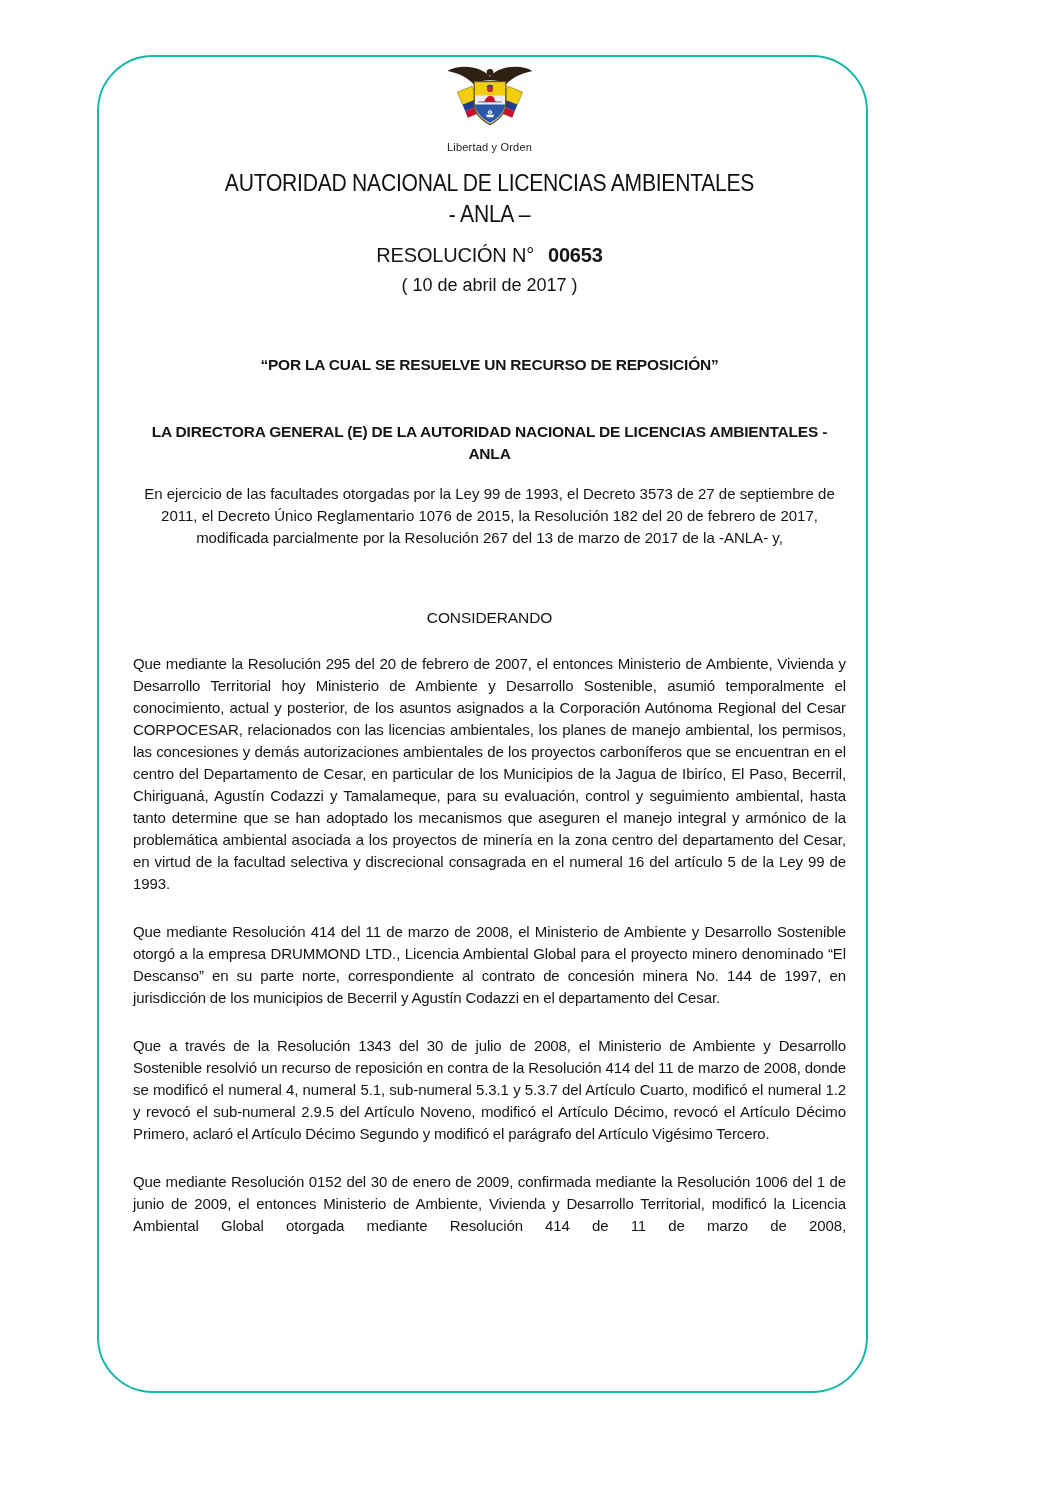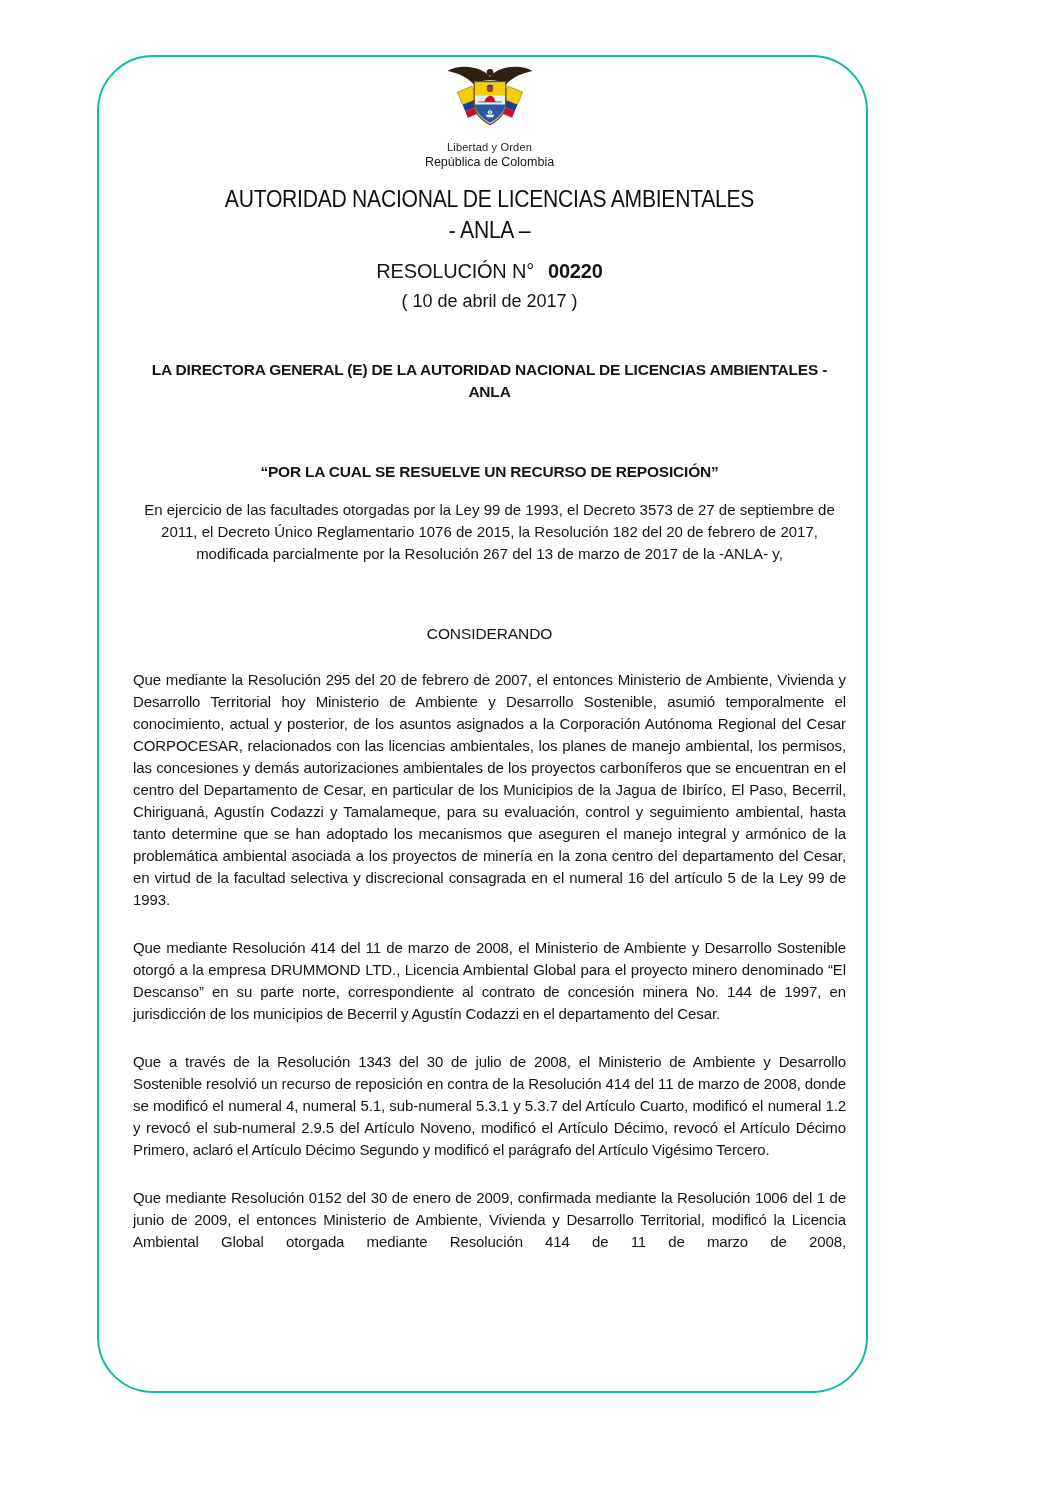--- a/index.html
+++ b/index.html
@@ -107,36 +107,35 @@
       <path class="flag-red" d="M45.5 36.5 Q49.5 31 54 35 L55.5 39.5 L44 39.5 Z"></path>
       <line x1="38" y1="39.5" x2="62" y2="39.5" stroke="#555" stroke-width="0.8"></line>
 
       <path d="M34.7 42 H65.3 C65 53 50 60.6 50 60.6 C50 60.6 35 53 34.7 42 Z" fill="#2C57A7"></path>
       <path d="M45.5 52.5 h9 l-1.6 2.6 h-5.8 Z" fill="#ffffff"></path>
       <path d="M47.5 48.5 l2 -3 v6 Z M52.5 48.5 l-2 -3 v6 Z" fill="#ffffff" transform="translate(0,1.4)"></path>
     </svg>
   </div>
 
   <div class="center crest-motto">Libertad y Orden</div>
-  <div class="center country-line">República de Colombia</div>
 
   <div class="center doc-title">
     <div>AUTORIDAD NACIONAL DE LICENCIAS AMBIENTALES</div>
     <div>- ANLA –</div>
   </div>
 
   <div class="center resolution-line">
-    <span>RESOLUCIÓN N°</span><span class="resolution-number">00220</span>
+    <span>RESOLUCIÓN N°</span><span class="resolution-number">00653</span>
   </div>
 
   <div class="center date-line">( 10 de abril de 2017 )</div>
 
+  <div class="center subject-line">“POR LA CUAL SE RESUELVE UN RECURSO DE REPOSICIÓN”</div>
+
   <div class="center issuer-heading">LA DIRECTORA GENERAL (E) DE LA AUTORIDAD NACIONAL DE LICENCIAS AMBIENTALES - ANLA</div>
-
-  <div class="center subject-line">“POR LA CUAL SE RESUELVE UN RECURSO DE REPOSICIÓN”</div>
 
   <div class="preamble">En ejercicio de las facultades otorgadas por la Ley 99 de 1993, el Decreto 3573 de 27 de septiembre de 2011, el Decreto Único Reglamentario 1076 de 2015, la Resolución 182 del 20 de febrero de 2017, modificada parcialmente por la Resolución 267 del 13 de marzo de 2017 de la -ANLA- y,</div>
 
   <div class="center section-heading">CONSIDERANDO</div>
 
   <div>
     <p class="para first">Que mediante la Resolución 295 del 20 de febrero de 2007, el entonces Ministerio de Ambiente, Vivienda y Desarrollo Territorial hoy Ministerio de Ambiente y Desarrollo Sostenible, asumió temporalmente el conocimiento, actual y posterior, de los asuntos asignados a la Corporación Autónoma Regional del Cesar CORPOCESAR, relacionados con las licencias ambientales, los planes de manejo ambiental, los permisos, las concesiones y demás autorizaciones ambientales de los proyectos carboníferos que se encuentran en el centro del Departamento de Cesar, en particular de los Municipios de la Jagua de Ibiríco, El Paso, Becerril, Chiriguaná, Agustín Codazzi y Tamalameque, para su evaluación, control y seguimiento ambiental, hasta tanto determine que se han adoptado los mecanismos que aseguren el manejo integral y armónico de la problemática ambiental asociada a los proyectos de minería en la zona centro del departamento del Cesar, en virtud de la facultad selectiva y discrecional consagrada en el numeral 16 del artículo 5 de la Ley 99 de 1993.</p>
     <p class="para">Que mediante Resolución 414 del 11 de marzo de 2008, el Ministerio de Ambiente y Desarrollo Sostenible otorgó a la empresa DRUMMOND LTD., Licencia Ambiental Global para el proyecto minero denominado “El Descanso” en su parte norte, correspondiente al contrato de concesión minera No. 144 de 1997, en jurisdicción de los municipios de Becerril y Agustín Codazzi en el departamento del Cesar.</p>
     <p class="para">Que a través de la Resolución 1343 del 30 de julio de 2008, el Ministerio de Ambiente y Desarrollo Sostenible resolvió un recurso de reposición en contra de la Resolución 414 del 11 de marzo de 2008, donde se modificó el numeral 4, numeral 5.1, sub-numeral 5.3.1 y 5.3.7 del Artículo Cuarto, modificó el numeral 1.2 y revocó el sub-numeral 2.9.5 del Artículo Noveno, modificó el Artículo Décimo, revocó el Artículo Décimo Primero, aclaró el Artículo Décimo Segundo y modificó el parágrafo del Artículo Vigésimo Tercero.</p>
     <p class="para force-last">Que mediante Resolución 0152 del 30 de enero de 2009, confirmada mediante la Resolución 1006 del 1 de junio de 2009, el entonces Ministerio de Ambiente, Vivienda y Desarrollo Territorial, modificó la Licencia Ambiental Global otorgada mediante Resolución 414 de 11 de marzo de 2008,</p>

